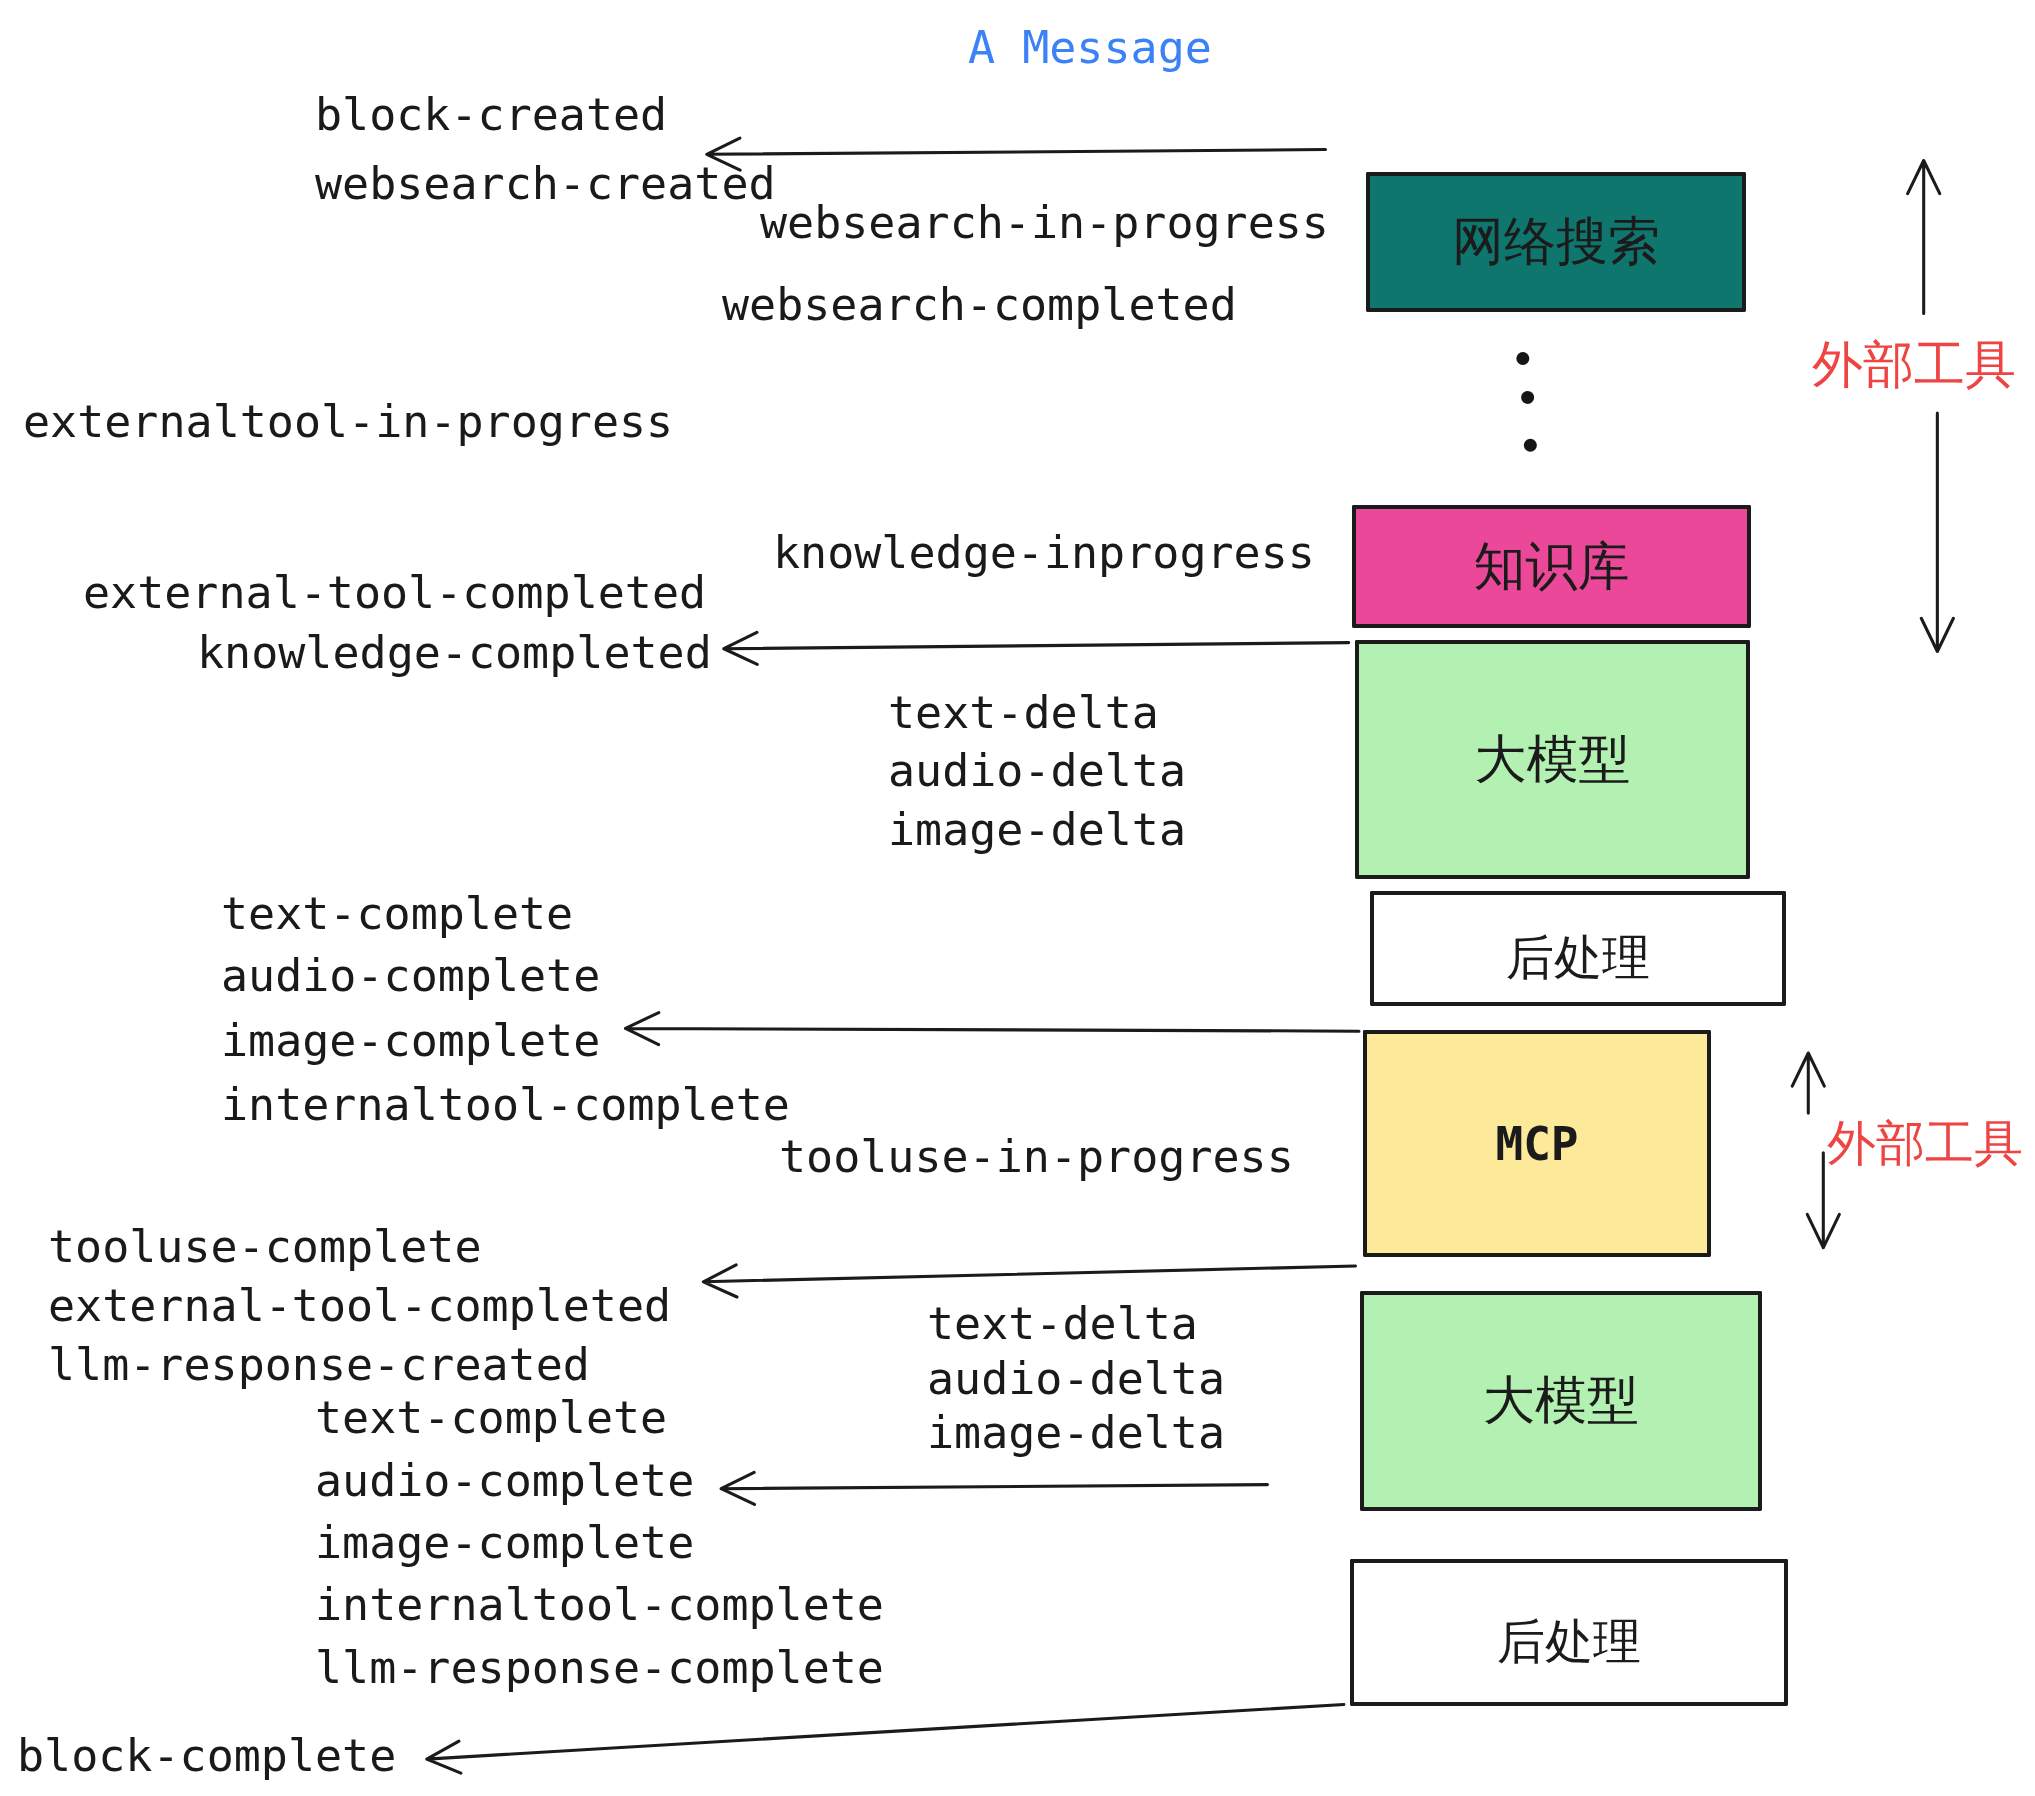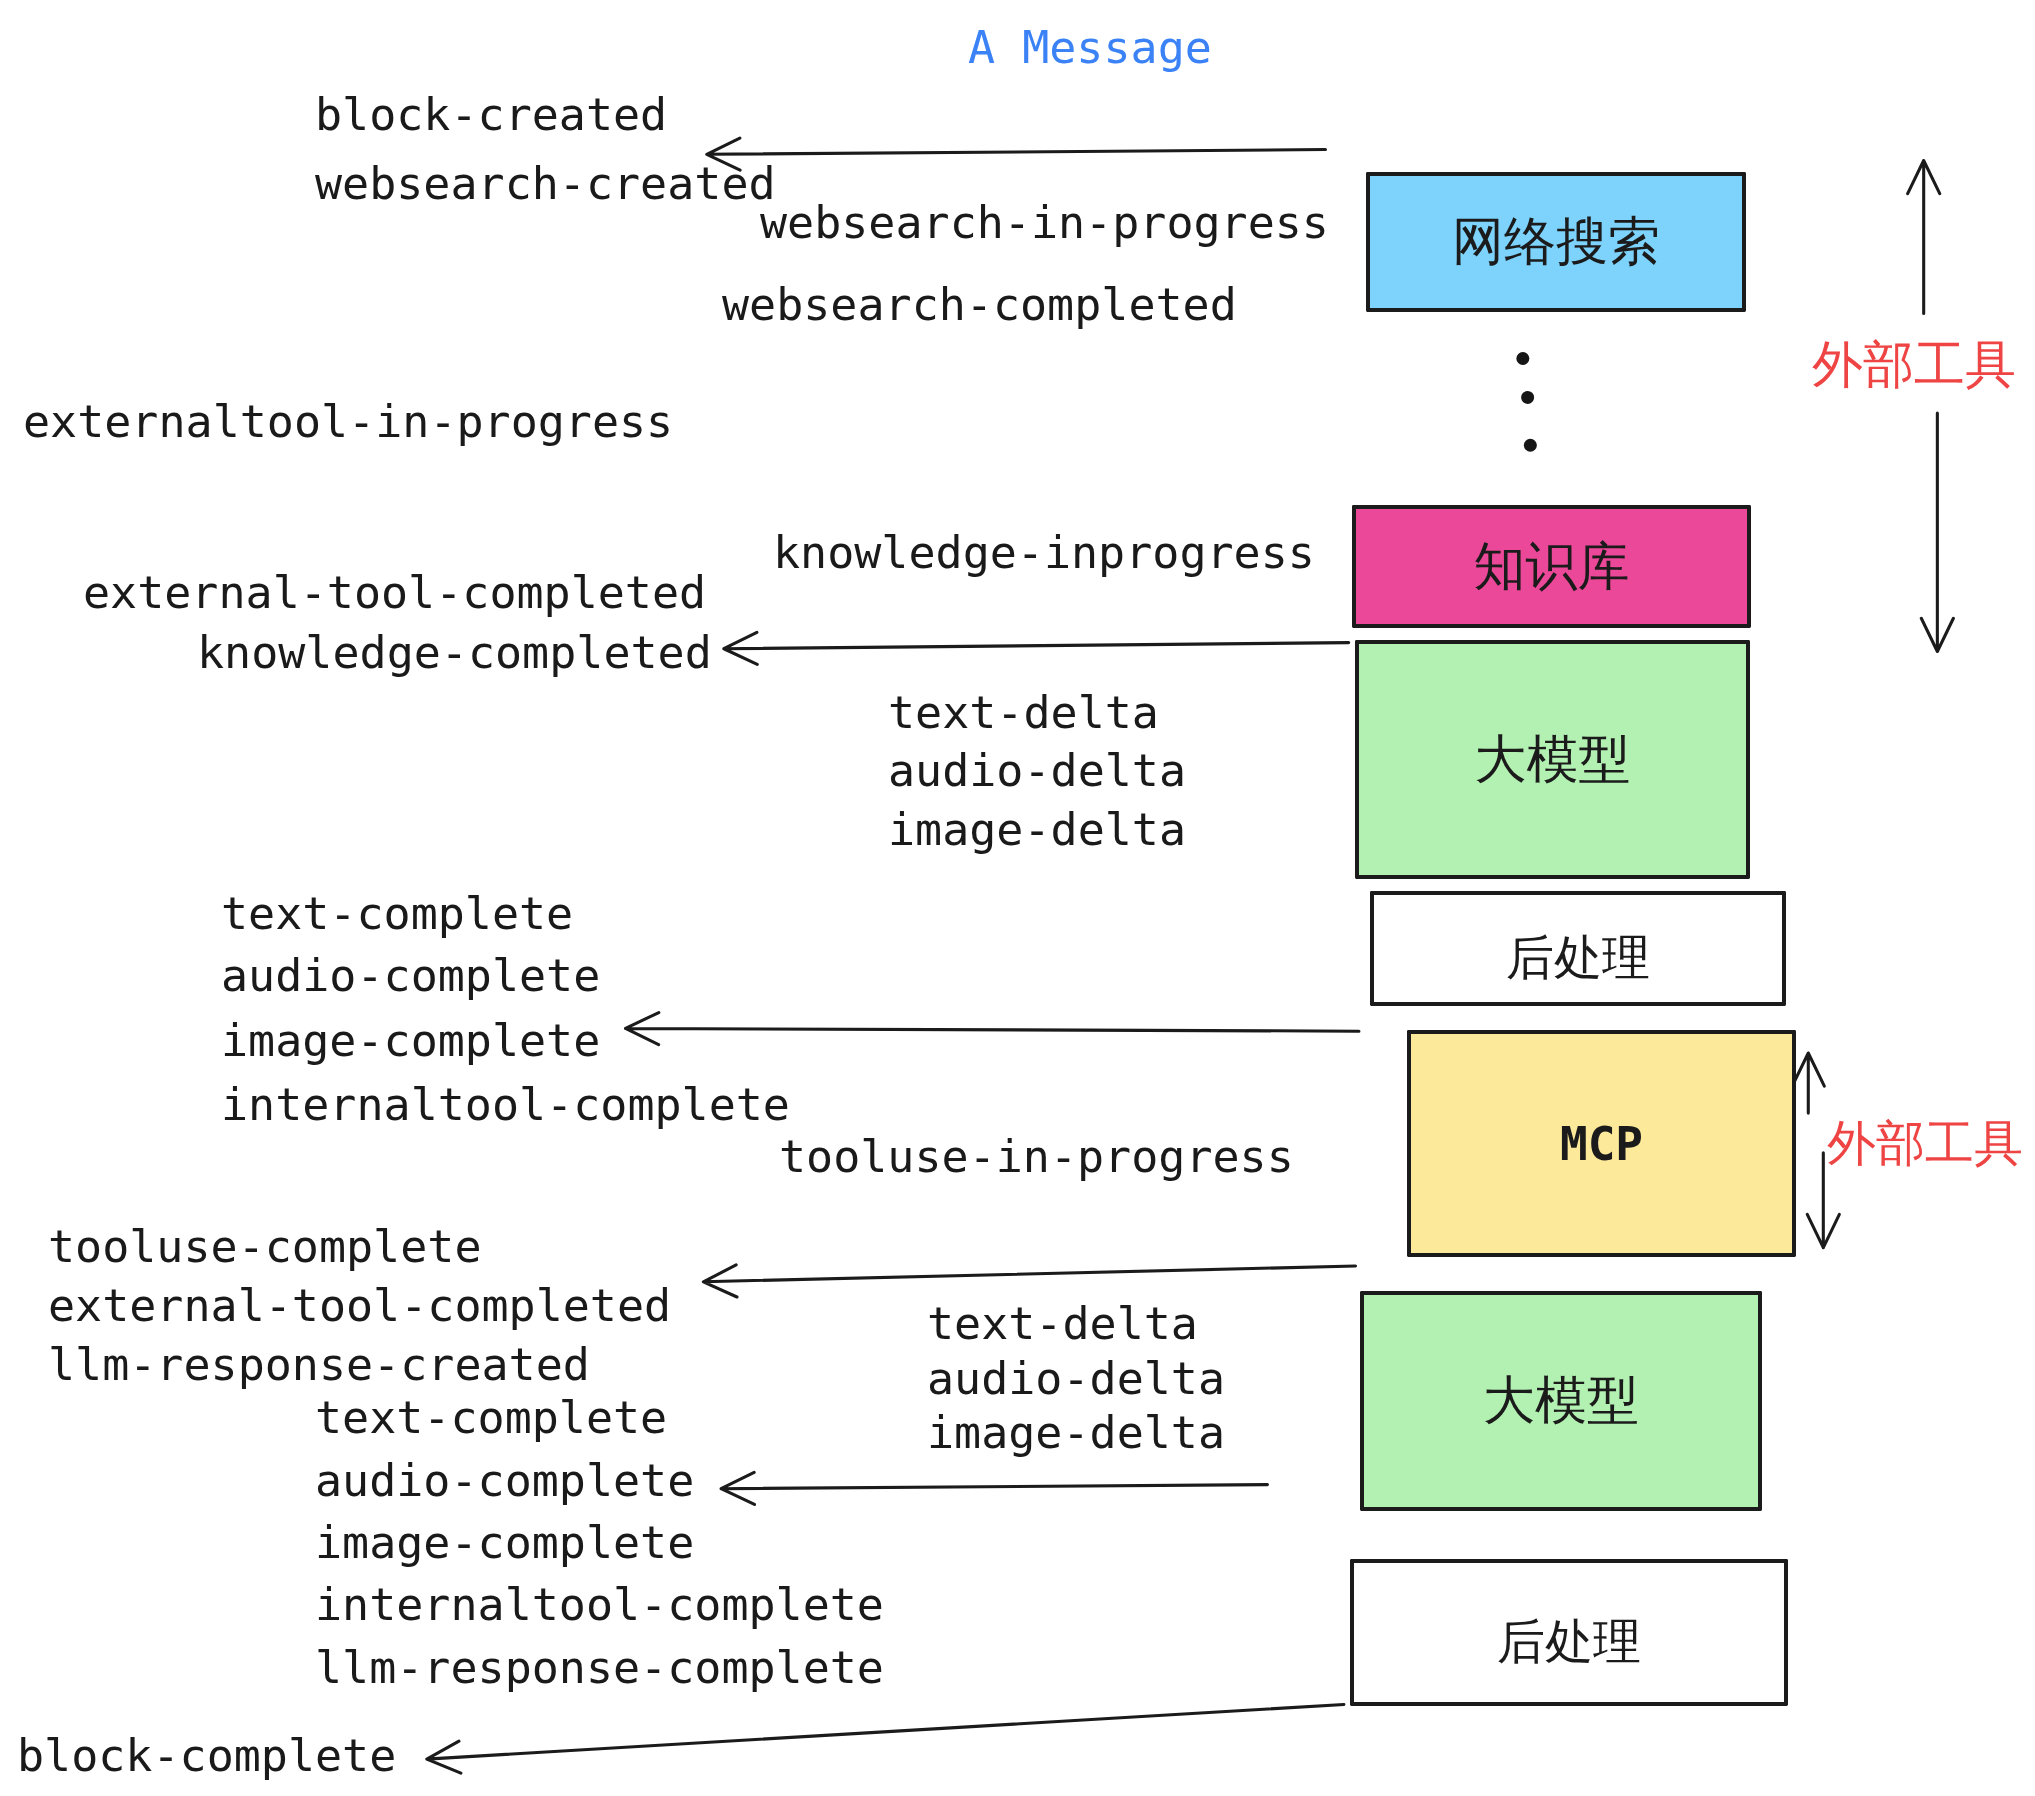--- a/index.html
+++ b/index.html
@@ -121,33 +121,33 @@
     <div class="event-label" style="left: 48px; top: 1342px;">llm-response-created</div>
     <div class="event-label" style="left: 927px; top: 1301px;">text-delta</div>
     <div class="event-label" style="left: 927px; top: 1356px;">audio-delta</div>
     <div class="event-label" style="left: 927px; top: 1410px;">image-delta</div>
     <div class="event-label" style="left: 315px; top: 1395px;">text-complete</div>
     <div class="event-label" style="left: 315px; top: 1458px;">audio-complete</div>
     <div class="event-label" style="left: 315px; top: 1520px;">image-complete</div>
     <div class="event-label" style="left: 315px; top: 1582px;">internaltool-complete</div>
     <div class="event-label" style="left: 315px; top: 1645px;">llm-response-complete</div>
     <div class="event-label" style="left: 17px; top: 1733px;">block-complete</div>
-    <div class="box" style="left: 1366px; top: 172px; width: 380px; height: 140px; background: #7dd3fc;">
+    <div class="box" style="left: 1366px; top: 172px; width: 380px; height: 140px; background: #0f766e;">
       <span class="box-label">网络搜索</span>
     </div>
     <div class="box" style="left: 1352px; top: 505px; width: 399px; height: 123px; background: #ec4899;">
       <span class="box-label">知识库</span>
     </div>
     <div class="box" style="left: 1355px; top: 640px; width: 395px; height: 239px; background: rgb(179, 241, 179);">
       <span class="box-label">大模型</span>
     </div>
     <div class="box small" style="left: 1370px; top: 891px; width: 416px; height: 115px; background: rgb(255, 255, 255);">
       <span class="box-label">后处理</span>
     </div>
-    <div class="box mono" style="left: 1363px; top: 1030px; width: 389px; height: 227px; background: rgb(252, 233, 154); margin-left: 44px;">
+    <div class="box mono" style="left: 1363px; top: 1030px; width: 348px; height: 227px; background: rgb(252, 233, 154);">
       <span class="box-label">MCP</span>
     </div>
     <div class="box" style="left: 1360px; top: 1291px; width: 402px; height: 220px; background: rgb(179, 241, 179);">
       <span class="box-label">大模型</span>
     </div>
     <div class="box small" style="left: 1350px; top: 1559px; width: 438px; height: 147px; background: rgb(255, 255, 255);">
       <span class="box-label">后处理</span>
     </div>
     <div class="side-label" style="left: 1812px; top: 331px; font-size: 51px;">外部工具</div>
     <div class="side-label" style="left: 1827px; top: 1111px; font-size: 49px;">外部工具</div>

